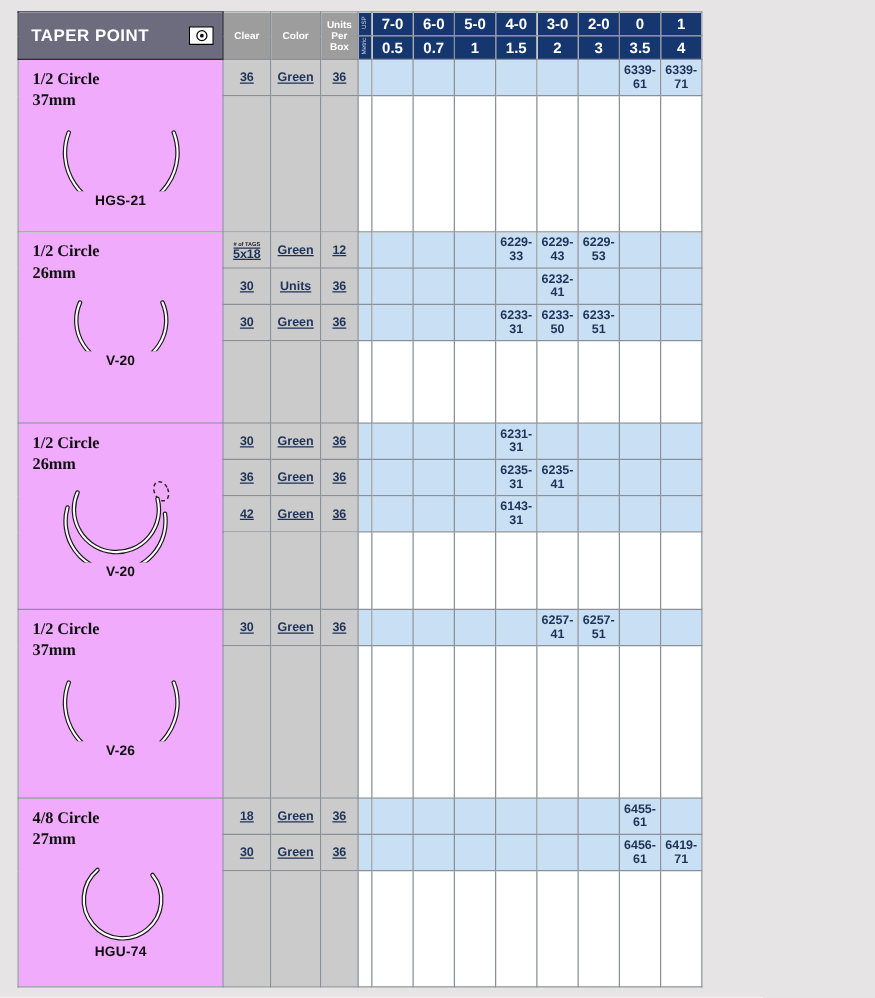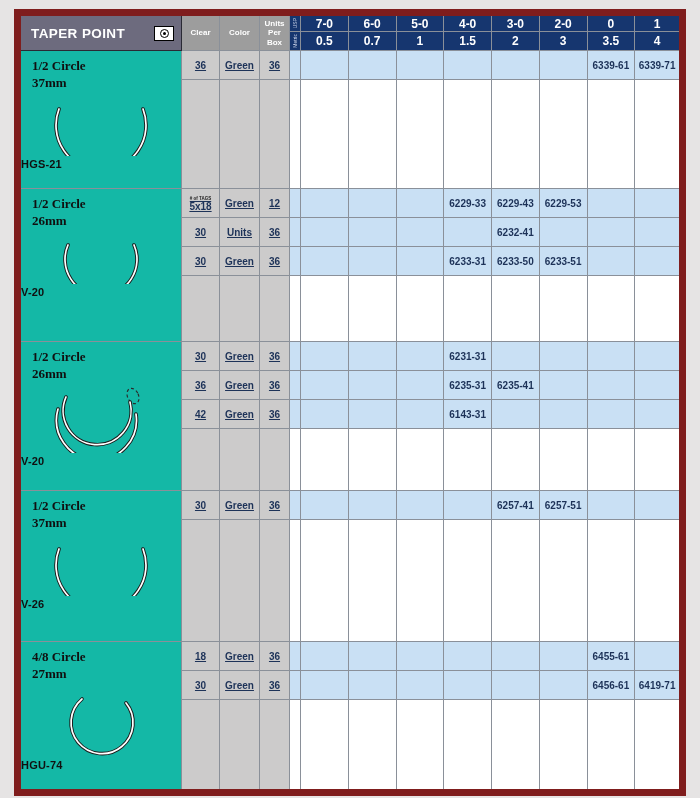--- a/index.html
+++ b/index.html
@@ -1,45 +1,45 @@
 <!DOCTYPE html>
 <html><head>
 <meta charset="utf-8">
 <style>
   :root{
     --line:#8a9099; --navy:#16366f; --banner:#6d6b7e; --hgray:#9d9d9d;
     --cblue:#c9e0f4; --cgray:#cccbcb; --txt:#1d3258;
   }
   *{box-sizing:border-box;margin:0;padding:0;}
   body{width:700px;height:798px;background:#e6e4e4;font-family:"Liberation Sans",sans-serif;position:relative;overflow:hidden;}
-  table.cat{position:absolute;left:14px;top:9px;width:672px;border-collapse:collapse;table-layout:fixed;border:7px solid #7f1d1d;background:#fff;}
+  table.cat{position:absolute;left:14px;top:9px;width:548px;border-collapse:collapse;table-layout:fixed;border:1px solid #7f1d1d;background:#fff;}
   td,th{border:1px solid var(--line);padding:0;text-align:center;vertical-align:middle;
         font-weight:bold;font-size:10px;color:var(--txt);overflow:hidden;}
   tr.hdr{height:19px;}
   tr.data{height:29px;}
   tr.f1{height:109px;} tr.f2{height:66px;} tr.f3{height:62px;} tr.f4{height:122px;} tr.f5{height:93px;}
   th.banner{background:var(--banner);border:1px solid #2a2a34;}
   .banner-in{display:flex;align-items:center;justify-content:space-between;padding:0 7px 0 10px;}
   .banner-title{color:#fff;font-size:13.5px;letter-spacing:.4px;font-weight:bold;}
   .target-box{width:20px;height:15px;background:#fff;border:1px solid #000;display:flex;align-items:center;justify-content:center;flex:0 0 auto;}
   .target-ring{width:9px;height:9px;border:1.4px solid #000;border-radius:50%;display:flex;align-items:center;justify-content:center;}
   .target-dot{width:3px;height:3px;background:#000;border-radius:50%;}
   th.gh{background:var(--hgray);color:#fff;font-size:8px;line-height:1.15;font-weight:bold;}
   th.nv{background:var(--navy);color:#fff;font-size:12px;font-weight:bold;}
   th.mini{background:var(--navy);color:#fff;font-size:5px;font-weight:normal;padding:0;}
   .vtext{writing-mode:vertical-rl;transform:rotate(180deg);font-size:5px;line-height:1;margin:0 auto;color:#cdd6ea;}
   td.g{background:var(--cgray);text-decoration:underline;}
   td.b{background:var(--cblue);}
   td.w{background:#fff;}
-  td.label{background:#14b8a6;border:1px solid var(--line);vertical-align:top;padding:0;}
+  td.label{background:#f0abfc;border:1px solid var(--line);vertical-align:top;padding:0;}
   .label-in{display:flex;flex-direction:column;height:100%;align-items:stretch;}
   .shapename{font-family:"Liberation Serif",serif;font-size:13px;font-weight:bold;color:#101010;
              text-align:left;padding:7px 0 0 11px;line-height:1.3;}
   .needle-wrap{flex:1 1 auto;display:flex;align-items:center;justify-content:center;padding:2px 0;}
-  .code{font-size:11px;font-weight:bold;color:#101010;text-align:left;margin-bottom:13px;letter-spacing:.2px;}
+  .code{font-size:11px;font-weight:bold;color:#101010;text-align:center;margin-bottom:13px;letter-spacing:.2px;}
   .tagnote{font-size:4.5px;line-height:1.2;color:#222;font-weight:bold;margin-top:2px;}
   .lenval{line-height:1.1;}
   svg .n-out{stroke:#1b1b1b;stroke-width:3.6;fill:none;stroke-linecap:round;}
   svg .n-in{stroke:#ffffff;stroke-width:1.7;fill:none;stroke-linecap:round;}
   svg .n-dash{stroke:#2a2a2a;stroke-width:1.2;fill:none;stroke-dasharray:3 2.5;}
 </style>
 </head>
 <body>
 
 <table class="cat">

